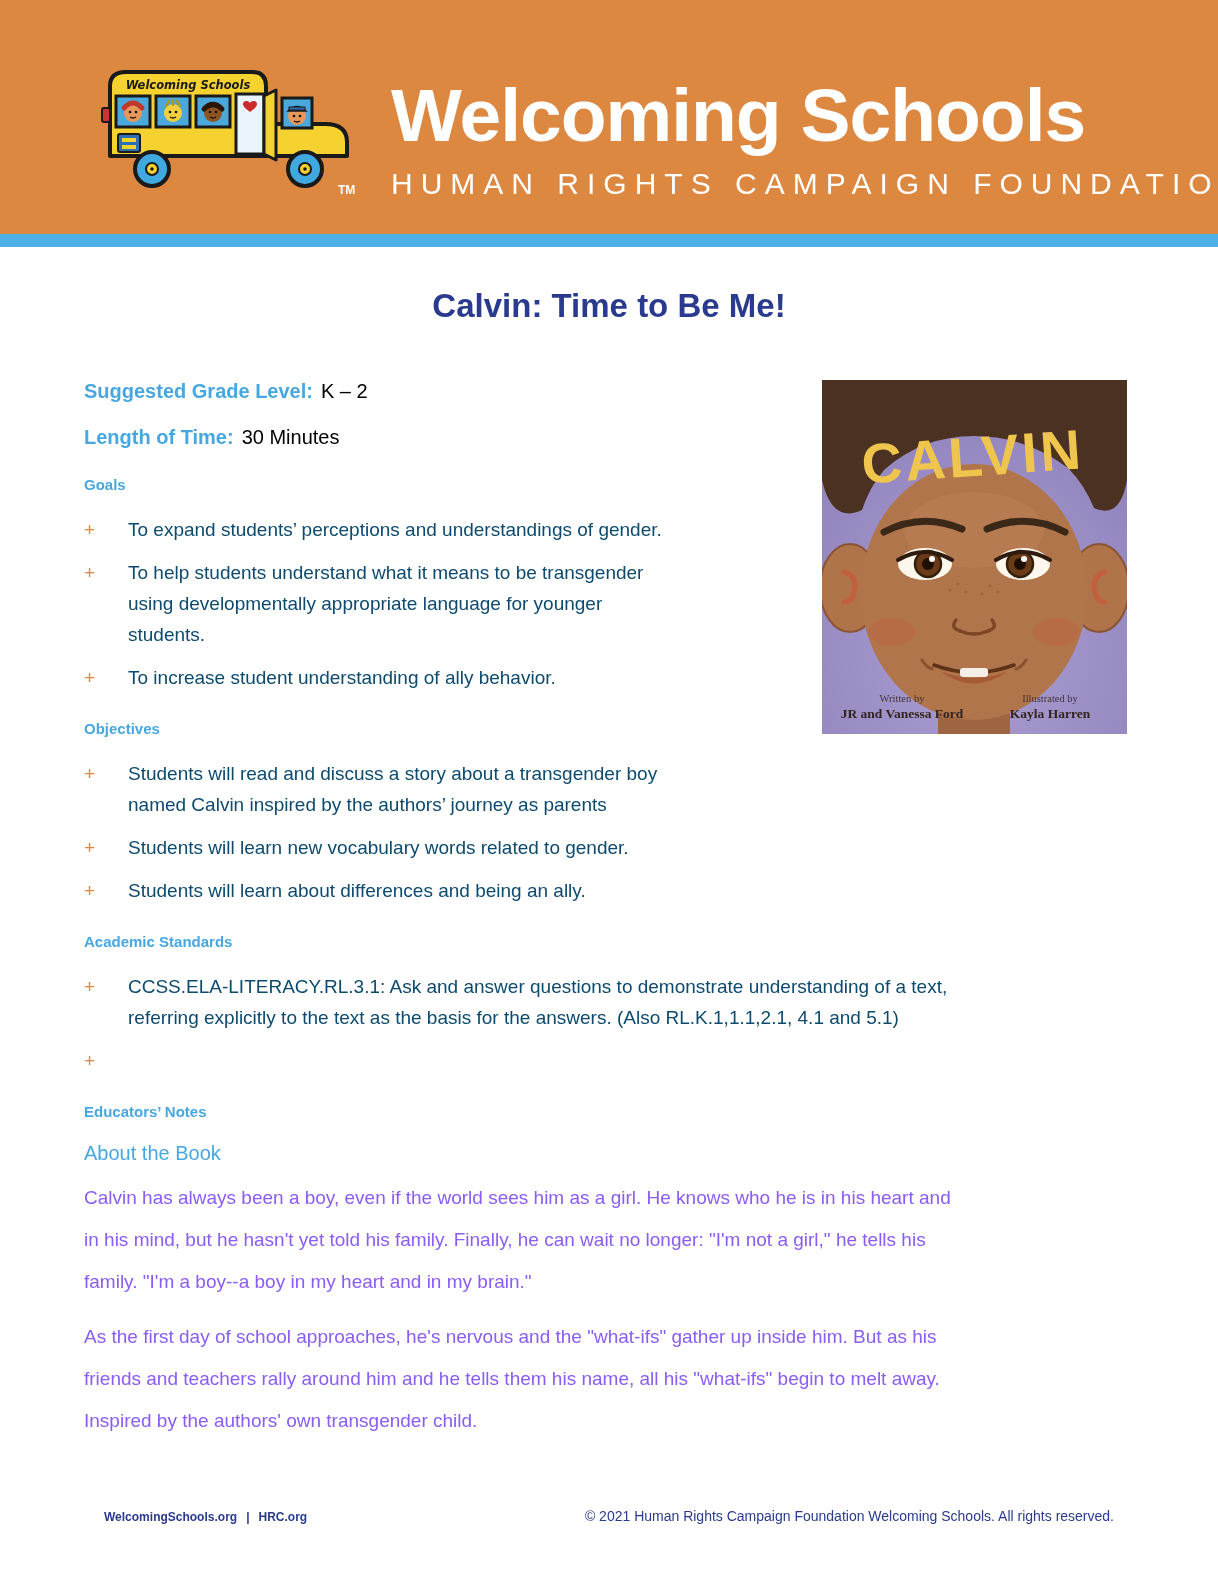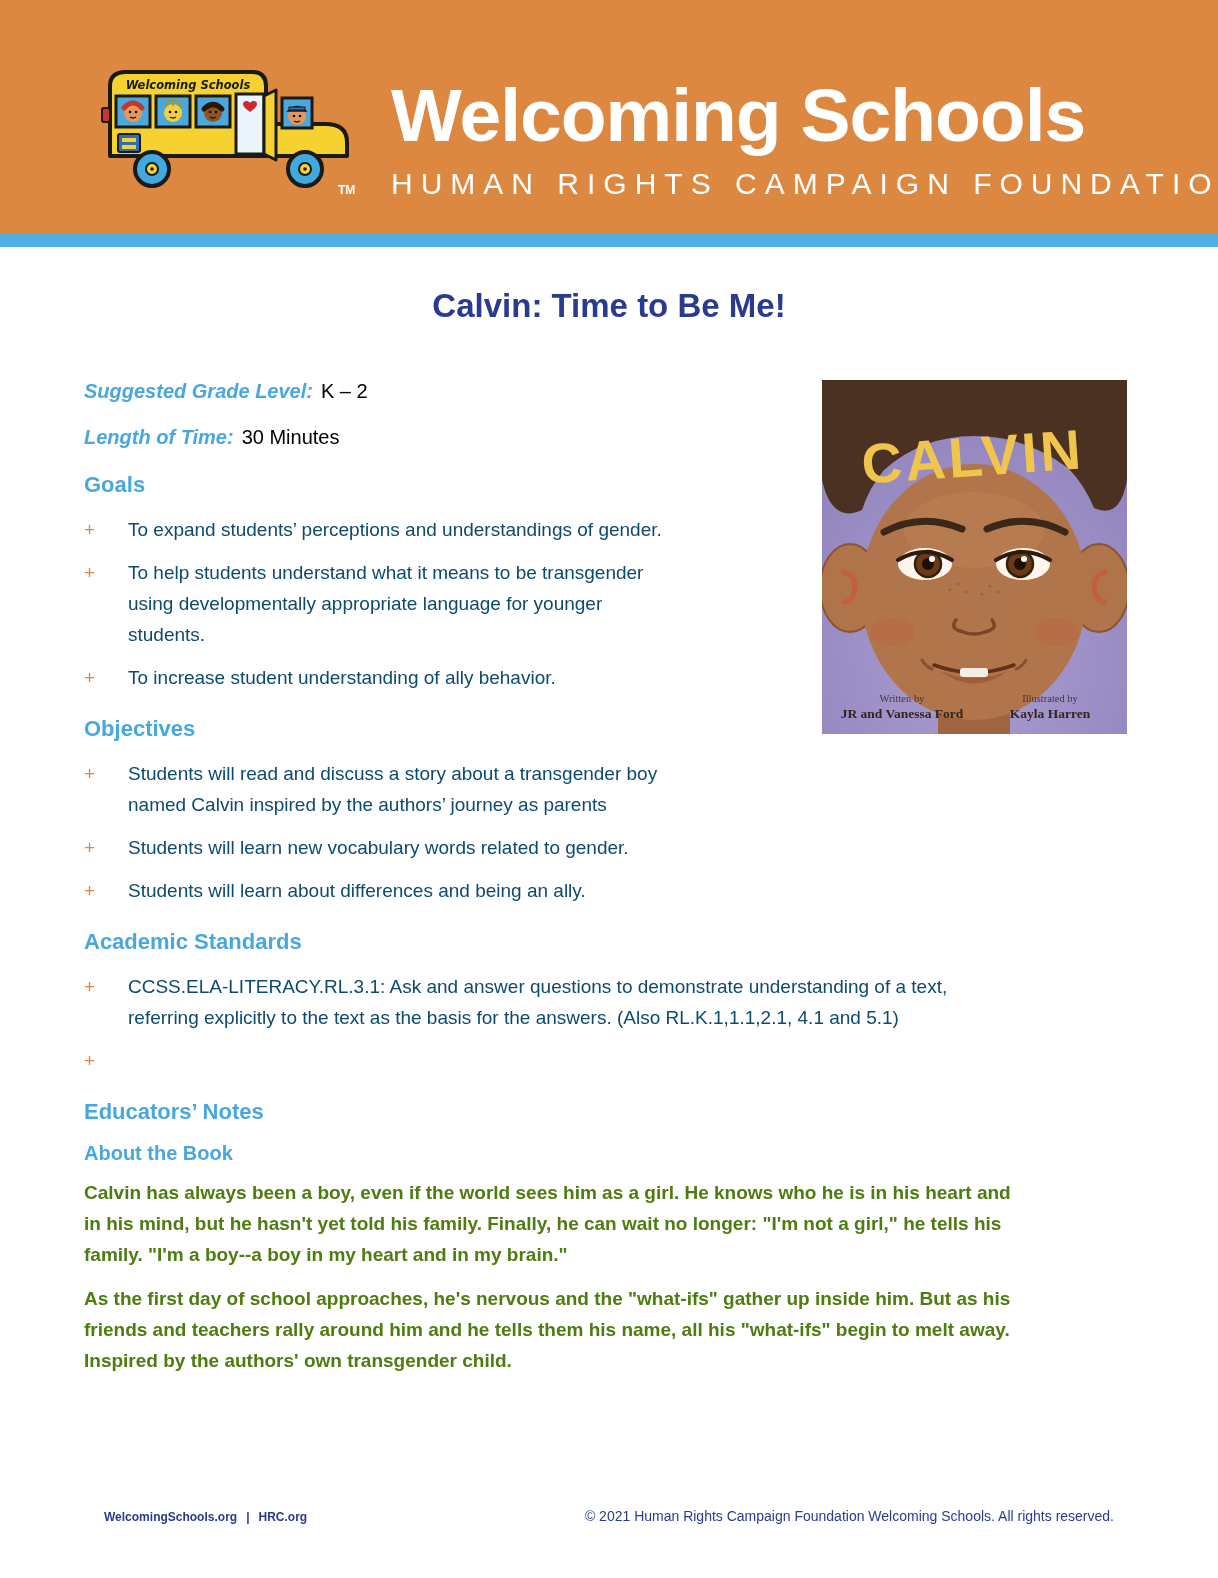--- a/index.html
+++ b/index.html
@@ -56,34 +56,34 @@
     left: 822px;
     top: 380px;
     width: 305px;
     height: 354px;
     margin: 0;
   }
 
   .meta-row { font-size: 20px; line-height: 24px; color: #000; }
   .meta-row.first { margin-top: 54px; }
   .meta-row + .meta-row { margin-top: 22px; }
-  .meta-label { color: #47A7E0; font-weight: 700; margin-right: 8px; font-style: italic; }
+  .meta-label { color: #47A7E0; font-weight: 700; margin-right: 8px; }
 
   h2.section-heading {
     color: #47A7E0;
-    font-size: 22px;
+    font-size: 15px;
     font-weight: 700;
     line-height: 24px;
     margin: 24px 0 17px 0;
   }
   h2.goals-heading { margin-top: 24px; }
   h3.sub-heading {
     color: #47A7E0;
     font-size: 20px;
-    font-weight: 700;
+    font-weight: 400;
     line-height: 24px;
     margin: 14px 0 12px 0;
   }
 
   .narrow { max-width: 700px; }
 
   .bullet-list { margin: 0; padding: 0; }
   .bullet-row { display: flex; margin: 0 0 12px 0; }
   .bullet-row:last-child { margin-bottom: 0; }
   .plus-marker {
@@ -96,25 +96,24 @@
   }
   .bullet-text {
     font-size: 19px;
     line-height: 31px;
     color: #0c4a6e;
     white-space: pre;
   }
 
   .para {
     font-size: 19px;
-    line-height: 31px;
-    color: #4d7c0f;
+    line-height: 42px;
+    color: #8b5cf6;
     margin: 12px 0 13px 0;
     white-space: pre;
-    font-weight: bold;
   }
   .para:last-child { margin-bottom: 0; }
 
   
   .footer {
     position: absolute;
     left: 104px;
     right: 104px;
     top: 1508px;
     display: flex;

